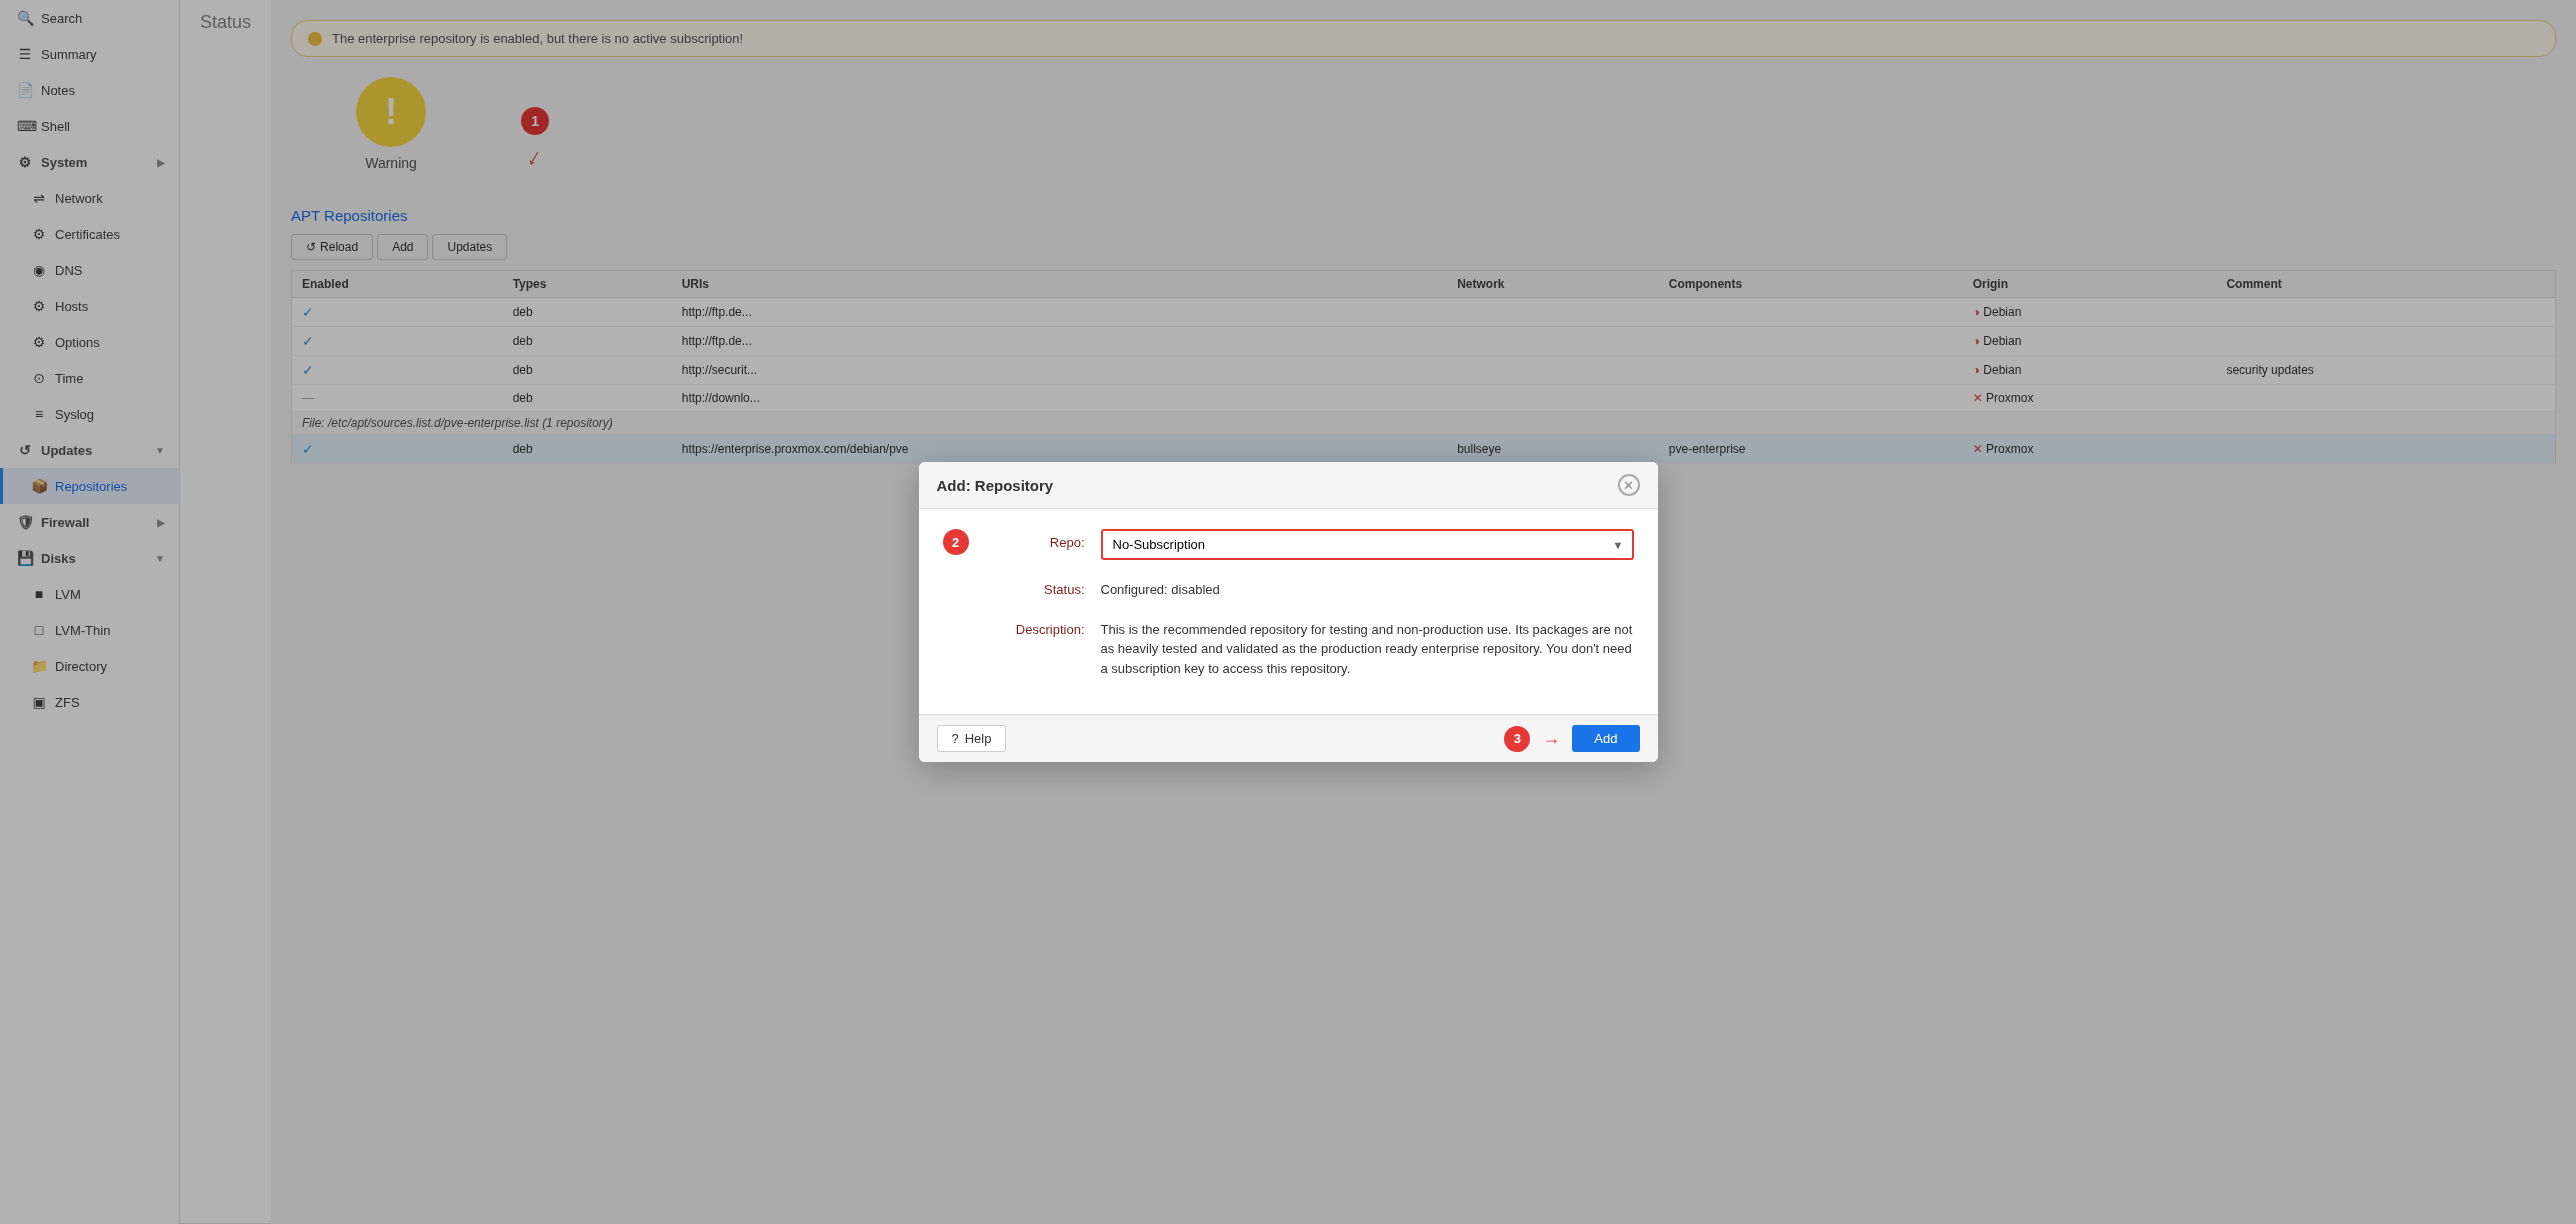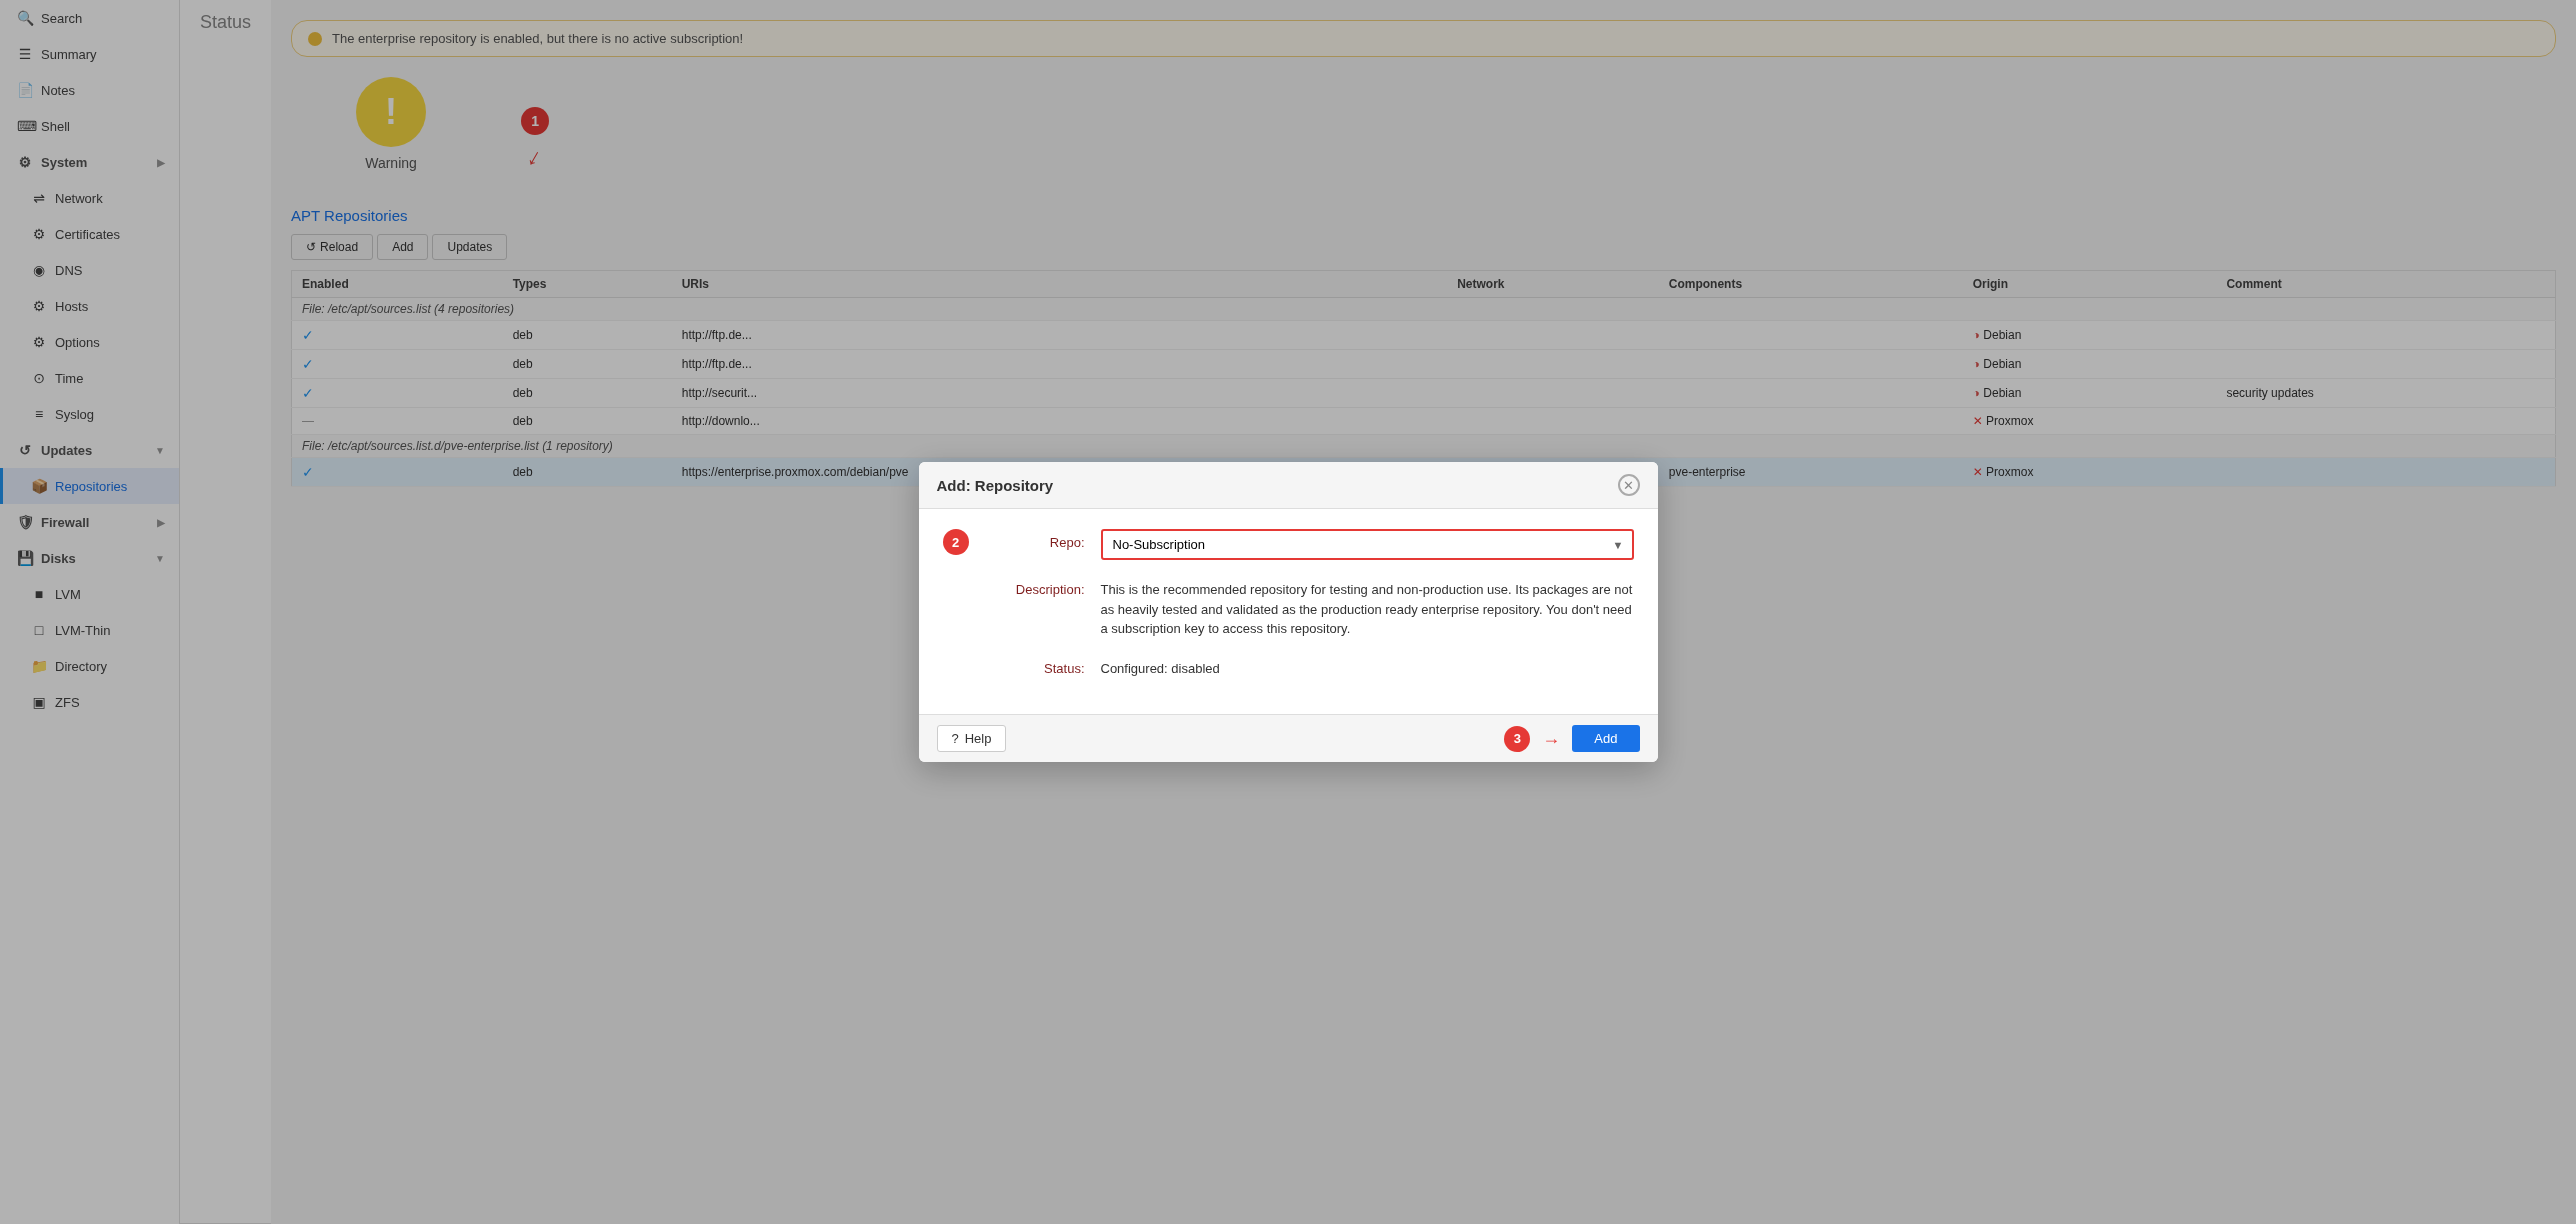--- a/index.html
+++ b/index.html
@@ -537,23 +537,20 @@
             <th>Types</th>
             <th>URIs</th>
             <th>Network</th>
             <th>Components</th>
             <th>Origin</th>
             <th>Comment</th>
           </tr>
         </thead>
         <tbody>
 
-          <tr class="file-header">
-            <td colspan="7">File: /etc/apt/sources.list (4 repositories)</td>
-          </tr>
           <tr>
             <td><span class="check-mark">✓</span></td>
             <td>deb</td>
             <td>http://ftp.de...</td>
             <td></td>
             <td></td>
             <td><span class="debian-icon">◑</span> Debian</td>
             <td></td>
           </tr>
           <tr>
@@ -620,27 +617,27 @@
           <select class="repo-select">
             <option>No-Subscription</option>
             <option>Enterprise</option>
             <option>Test</option>
           </select>
           <span class="select-arrow">▼</span>
         </div>
       </div>
 
       <div class="form-row">
+        <label class="form-label" style="padding-left: 42px; width: 142px;">Status:</label>
+        <div class="form-value">Configured: disabled</div>
+      </div>
+
+      <div class="form-row">
         <label class="form-label" style="padding-left: 42px; width: 142px;">Description:</label>
         <div class="form-value">This is the recommended repository for testing and non-production use. Its packages are not as heavily tested and validated as the production ready enterprise repository. You don't need a subscription key to access this repository.</div>
-      </div>
-
-      <div class="form-row">
-        <label class="form-label" style="padding-left: 42px; width: 142px;">Status:</label>
-        <div class="form-value">Configured: disabled</div>
       </div>
     </div>
 
     <div class="modal-footer">
       <button class="help-btn">
         <span>?</span>
         <span>Help</span>
       </button>
       <div class="modal-footer-right">
         <div class="step3-badge">

